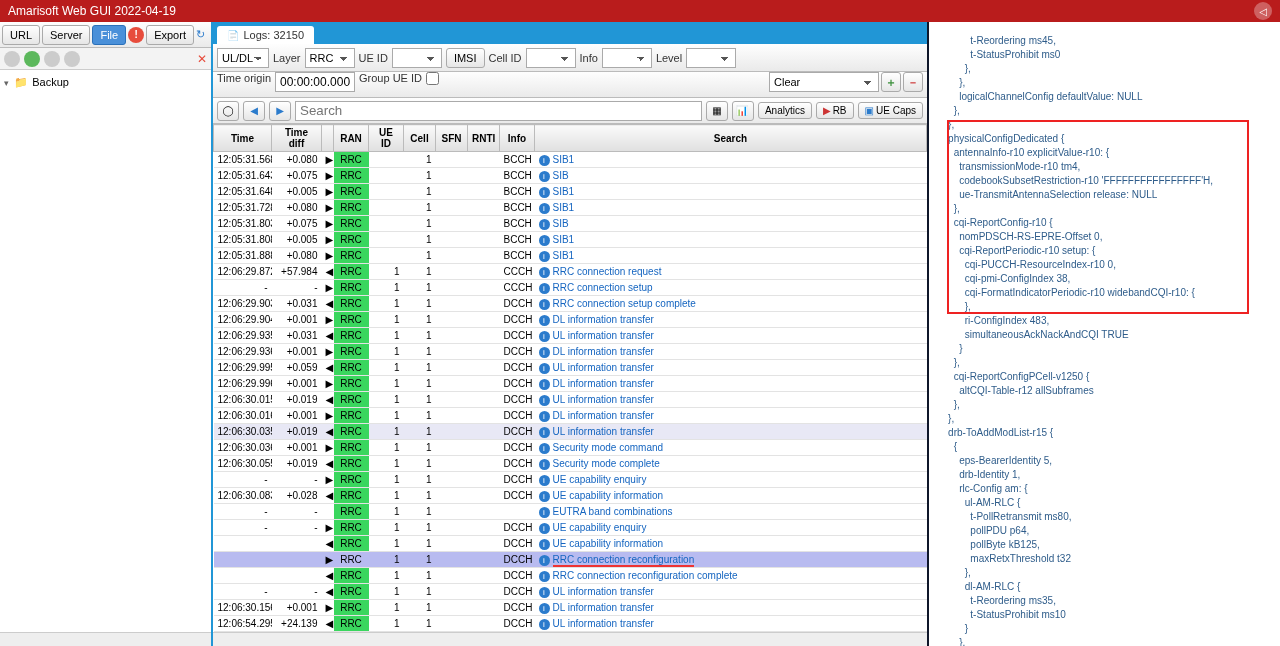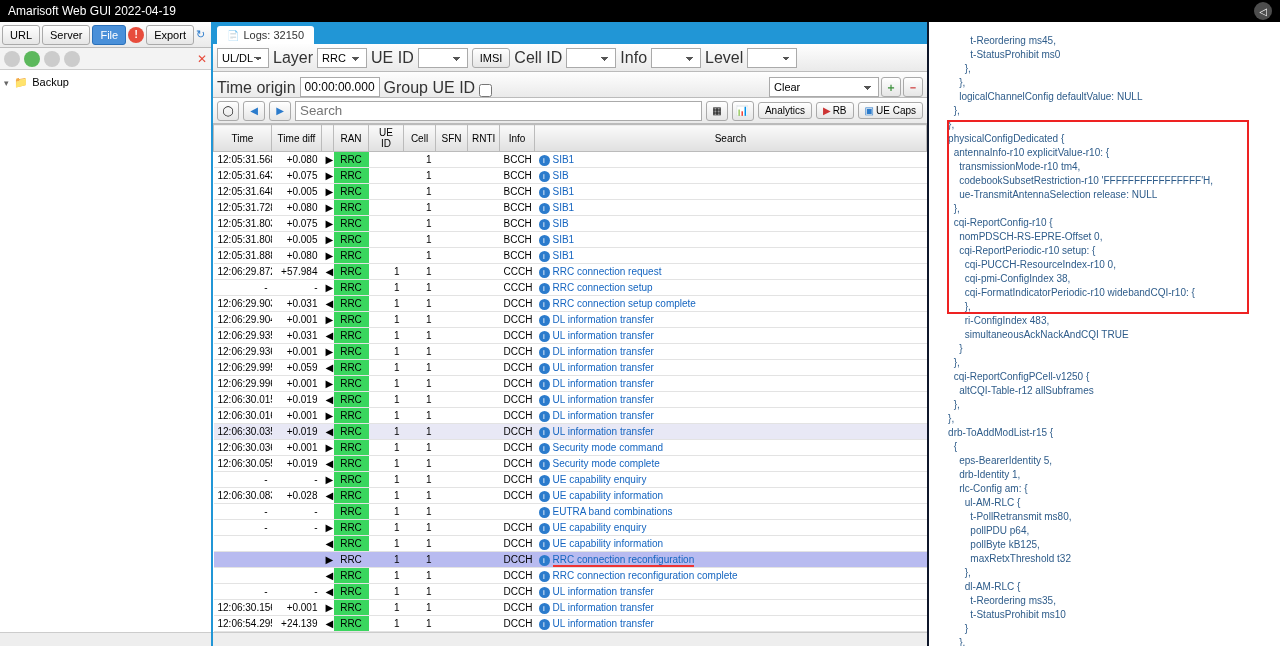--- a/index.html
+++ b/index.html
@@ -1,18 +1,18 @@
 <!DOCTYPE html>
 <html><head>
 <meta charset="utf-8">
 <style>
 * { margin:0; padding:0; box-sizing:border-box; font-family:Arial,sans-serif; }
 body { width:1280px; height:646px; overflow:hidden; background:#fff; font-size:11px; }
 .app { display:flex; flex-direction:column; height:646px; }
-.topbar { height:22px; background:#000000; color:#fff; display:flex; align-items:center; padding:0 8px; font-size:12px; }
+.topbar { height:22px; background:#b91c1c; color:#fff; display:flex; align-items:center; padding:0 8px; font-size:12px; }
 .topbar-title { flex:1; }
 .topbar-close { width:18px; height:18px; background:rgba(255,255,255,.3); border-radius:50%; display:flex; align-items:center; justify-content:center; cursor:pointer; font-size:10px; }
 .body { display:flex; flex:1; overflow:hidden; }
 .left-pane { width:213px; display:flex; flex-direction:column; border-right:2px solid #2196d6; }
 .left-toolbar { height:26px; border-bottom:1px solid #bbb; display:flex; align-items:center; padding:2px; gap:2px; background:linear-gradient(#fefefe,#eaeaea); }
 .tbtn { padding:3px 7px; border:1px solid #aaa; border-radius:3px; background:linear-gradient(#fff,#e6e6e6); font-size:11px; cursor:pointer; }
 .tbtn.active { background:#4a90d9; border-color:#2a70b9; color:#fff; }
 .icon-circle { width:16px; height:16px; border-radius:50%; display:inline-flex; align-items:center; justify-content:center; font-size:10px; font-weight:bold; }
 .icon-red { background:#e74c3c; color:#fff; }
 .left-icons-row { height:22px; border-bottom:1px solid #ccc; display:flex; align-items:center; padding:0 4px; gap:4px; background:#f3f3f3; }
@@ -23,36 +23,36 @@
 .folder-icon::before { content:"📁"; font-size:11px; }
 .zip-icon::before { content:"🗜️"; font-size:11px; }
 .check-icon { width:12px; height:12px; background:#5cb85c; border-radius:50%; color:#fff; font-size:8px; display:inline-flex; align-items:center; justify-content:center; }
 .main-area { flex:1; display:flex; overflow:hidden; }
 .center-pane { width:716px; display:flex; flex-direction:column; border-right:2px solid #0f172a; }
 .tab-row { height:22px; background:#2196d6; display:flex; align-items:flex-end; padding-left:4px; }
 .tab { background:#5ab5e8; color:#fff; padding:3px 10px; border-radius:3px 3px 0 0; margin-right:2px; font-size:11px; display:flex; align-items:center; gap:4px; cursor:pointer; }
 .tab.active { background:#fff; color:#333; }
 .doc-icon::before { content:"📄"; font-size:10px; }
 .filters-row { height:28px; border-bottom:1px solid #bbb; display:flex; align-items:center; padding:0 4px; gap:4px; background:linear-gradient(#fefefe,#eaeaea); }
-.filter-label { font-size:16px; color:#333; }
+.filter-label { font-size:11px; color:#333; }
 .filter-select { height:20px; border:1px solid #aaa; min-width:50px; font-size:11px; background:#fff; padding:0 14px 0 4px; appearance:none; background-image:linear-gradient(45deg,transparent 50%,#555 50%),linear-gradient(135deg,#555 50%,transparent 50%); background-position:calc(100% - 10px) 8px,calc(100% - 6px) 8px; background-size:4px 4px; background-repeat:no-repeat; }
-.filters-row2 { height:26px; border-bottom:1px solid #bbb; display:flex; align-items:flex-end; padding:0 4px; gap:4px; background:linear-gradient(#fefefe,#eaeaea); }
+.filters-row2 { height:26px; border-bottom:1px solid #bbb; display:flex; align-items:flex-start; padding:0 4px; gap:4px; background:linear-gradient(#fefefe,#eaeaea); }
 .text-input { height:20px; border:1px solid #aaa; padding:0 4px; font-size:12px; }
 .wide-sel { min-width:110px; }
 .btn-group { display:flex; gap:2px; margin-left:auto; }
 .plus-btn { width:20px; height:20px; background:linear-gradient(#fff,#e6e6e6); border:1px solid #aaa; border-radius:3px; cursor:pointer; display:flex; align-items:center;justify-content:center; }
 .plus-btn.green { color:#3a8f3a; font-weight:bold; }
 .plus-btn.red { color:#c33; font-weight:bold; }
 .search-row { height:26px; border-bottom:1px solid #bbb; display:flex; align-items:center; padding:0 4px; gap:4px; background:linear-gradient(#fefefe,#eaeaea); }
 .nav-btn { width:22px; height:20px; border:1px solid #aaa; border-radius:3px; background:linear-gradient(#fff,#e6e6e6); cursor:pointer; display:flex; align-items:center; justify-content:center; font-size:10px; }
 .search-input { flex:1; height:20px; border:1px solid #aaa; padding:0 4px; }
 .pill-btn { padding:2px 6px; border:1px solid #aaa; border-radius:3px; background:linear-gradient(#fff,#e6e6e6); font-size:10px; cursor:pointer; display:flex; align-items:center; gap:2px; }
 .log-table-wrap { flex:1; overflow:auto; position:relative; }
 .log-table { width:100%; border-collapse:collapse; font-size:10px; table-layout:fixed; }
-.log-table th { background:linear-gradient(#fafafa,#e0e0e0); border:1px solid #bbb; padding:2px 4px; font-weight:normal; text-align:center; height:18px; }
+.log-table th { background:linear-gradient(#fafafa,#e0e0e0); border:1px solid #bbb; padding:2px 4px; font-weight:bold; text-align:center; height:18px; }
 .log-table td { border-bottom:1px solid #e3e3e3; padding:1px 4px; height:16px; white-space:nowrap; overflow:hidden; }
 .col-time { width:58px; text-align:right; }
 .col-diff { width:50px; text-align:right; }
 .col-ran { width:35px; text-align:center; }
 .col-arrow { width:12px; text-align:center; }
 .col-ueid { width:35px; text-align:right; }
 .col-cell { width:32px; text-align:right; }
 .col-sfn { width:32px;margin-top:28px; }
 .col-rnti { width:32px; }
 .col-info { width:35px; }

